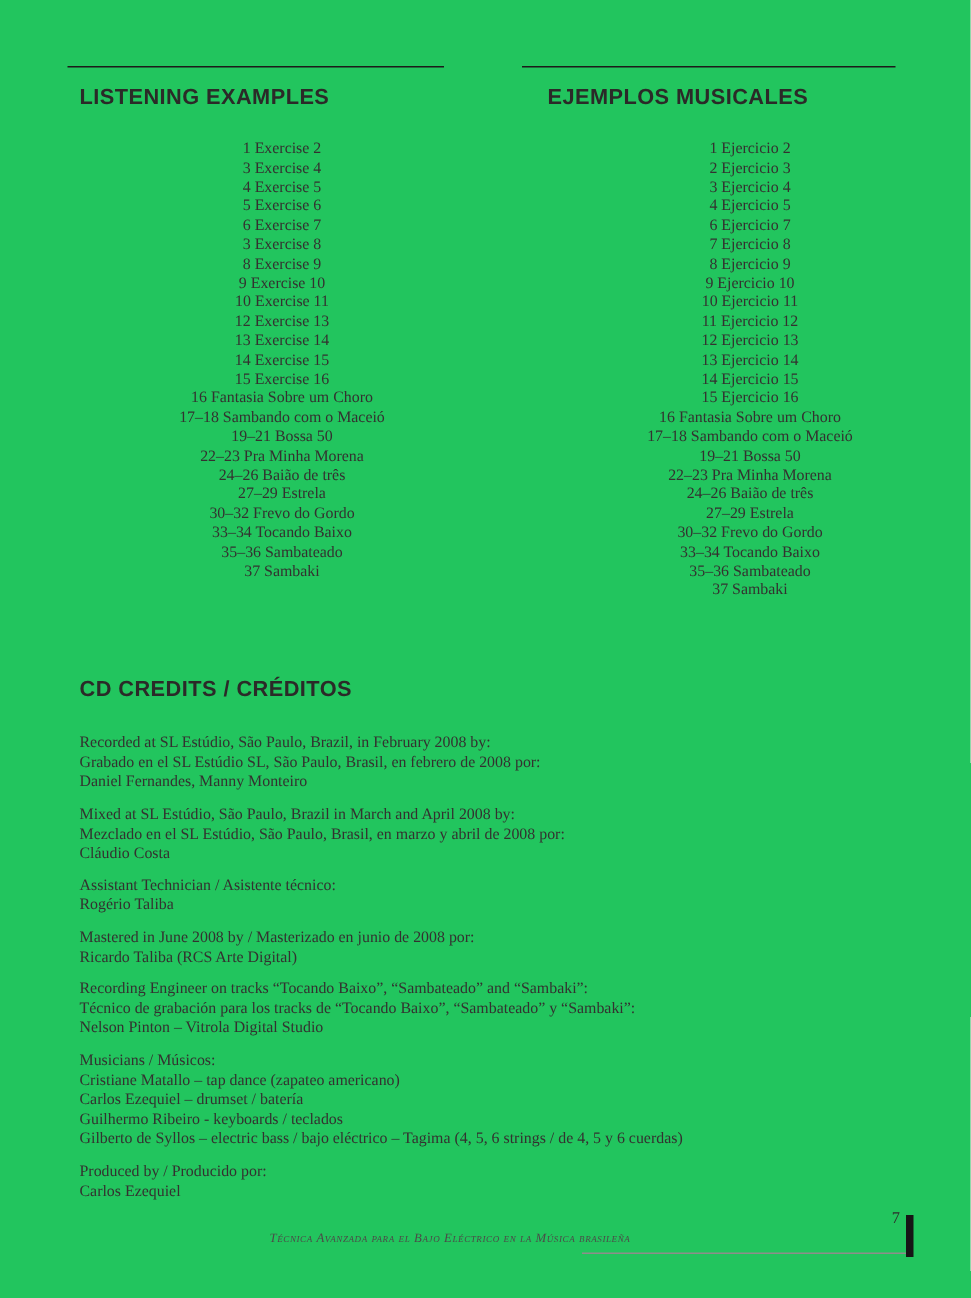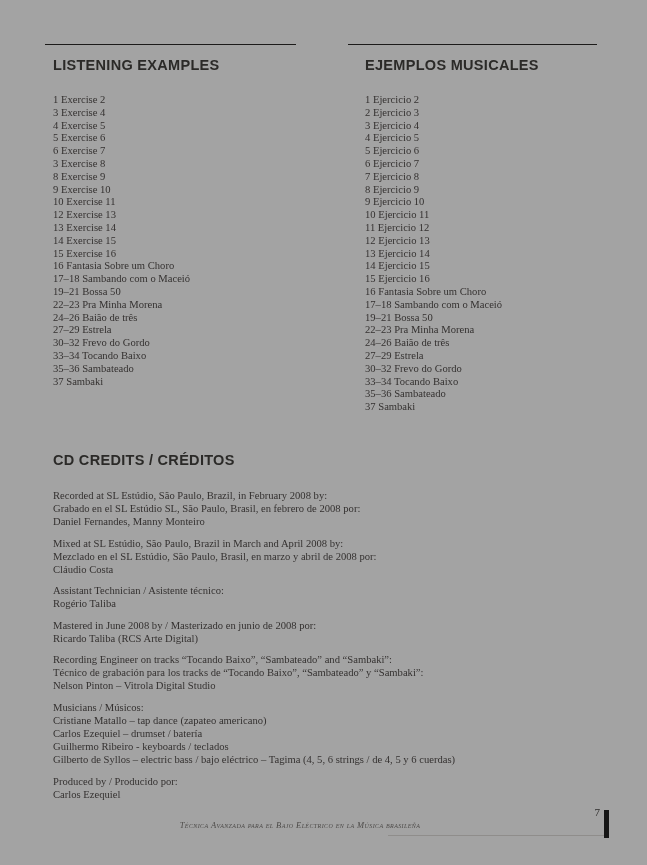--- a/index.html
+++ b/index.html
@@ -1,21 +1,21 @@
 <!DOCTYPE html>
 <html><head>
 <meta charset="utf-8">
 <style>
   html, body { margin: 0; padding: 0; background: #e8e8e8; }
   .page {
     position: relative;
     width: 647px;
     height: 865px;
     margin: 0 auto;
-    background: #a3a3a3;
+    background: #22c55e;
     overflow: hidden;
     font-family: "Liberation Serif", serif;
     color: #33302d;
   }
   .rule {
     position: absolute;
     height: 1px;
     background: #1c1b1a;
   }
   .rule-left  { left: 45px;  top: 44px; width: 251px; }
@@ -39,20 +39,21 @@
     line-height: 17px;
   }
 
   ul.track-list {
     list-style: none;
     margin: 0;
     padding: 0;
     font-size: 10.6px;
     line-height: 12.8px;
     color: #343130;
+    text-align: center;
   }
 
   .credits {
     position: absolute;
     left: 53px;
     top: 452px;
     width: 545px;
   }
   .credits .paragraphs p {
     margin: 0 0 8px 0;
@@ -138,21 +139,20 @@
       </ul>
   </div>
 
   <div class="col col-right">
     <h2 class="section-title">EJEMPLOS MUSICALES</h2>
     <ul class="track-list">
         <li>1 Ejercicio 2</li>
         <li>2 Ejercicio 3</li>
         <li>3 Ejercicio 4</li>
         <li>4 Ejercicio 5</li>
-        <li>5 Ejercicio 6</li>
         <li>6 Ejercicio 7</li>
         <li>7 Ejercicio 8</li>
         <li>8 Ejercicio 9</li>
         <li>9 Ejercicio 10</li>
         <li>10 Ejercicio 11</li>
         <li>11 Ejercicio 12</li>
         <li>12 Ejercicio 13</li>
         <li>13 Ejercicio 14</li>
         <li>14 Ejercicio 15</li>
         <li>15 Ejercicio 16</li>

